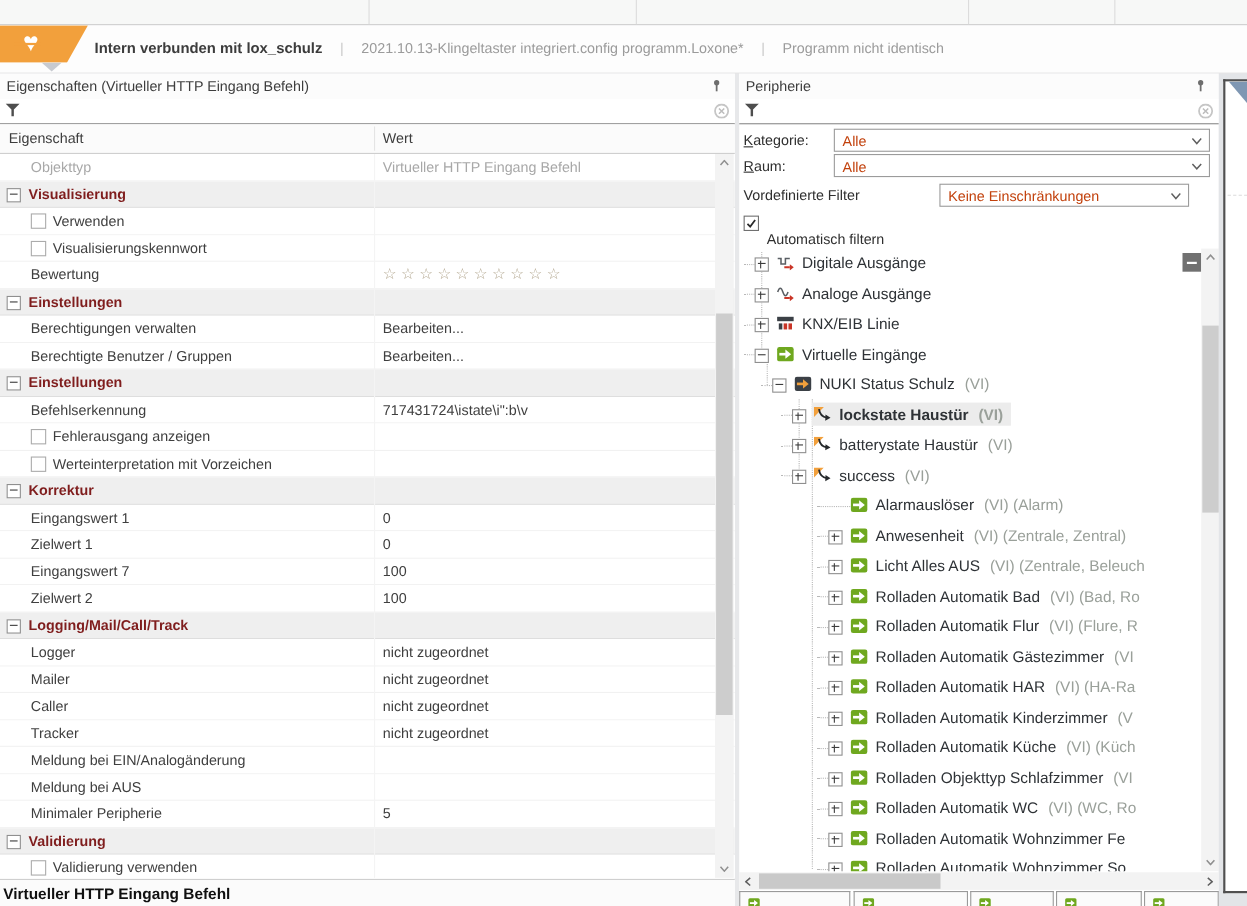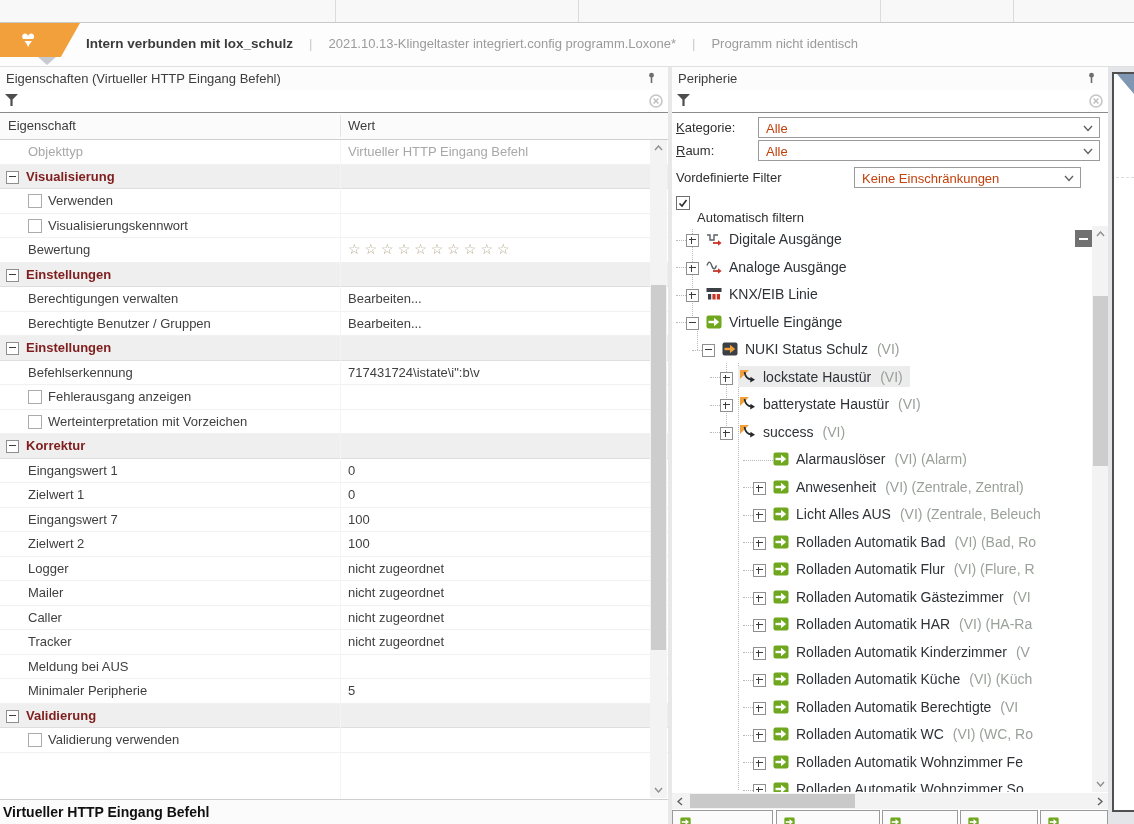--- a/index.html
+++ b/index.html
@@ -76,21 +76,21 @@
   .chklabel{position:absolute;left:25px;top:16px;font-size:13px;color:#2f2f2f}
 
   
   .tree{left:0;top:159px;width:420px;height:566px;overflow:hidden}
   .trow{position:relative;height:27.5px;font-size:14px;white-space:nowrap}
   .trow .ebox{top:8px}
   .tcontent{position:absolute;top:2.5px;display:inline-flex;align-items:center;height:21px;padding:0 7px 0 2px;gap:7px}
   .tcontent.sel{background:#ececec}
   .tname{color:#2e3236}
   .tsuffix{color:#9aa09a;margin-left:2px}
-  .tbold .tname,.tbold .tsuffix{font-weight:normal}
+  .tbold .tname,.tbold .tsuffix{font-weight:bold}
   .vline{position:absolute;width:0;border-left:1px dotted #b8b8b8}
   .hdash{position:absolute;height:0;border-top:1px dotted #b8b8b8}
   .collapse-btn{left:403px;top:163px;width:17px;height:17px;background:#717171;display:flex;align-items:center;justify-content:center}
   .collapse-btn::before{content:"";width:9px;border-top:2px solid #fff}
   .tscroll{left:420px;top:159px;height:566px}
 
   
   .btab{position:absolute;top:743px;height:14px;background:#fbfbfb;border:1px solid #9a9a9a;border-bottom:none;box-sizing:border-box}
   .btab .ticon{position:absolute;left:7px;top:2px}
 
@@ -212,35 +212,43 @@
         <span class="pvalue">0</span>
       </div>
       <div class="prow">
         <span class="plabel">Eingangswert 7</span>
         <span class="pvalue">100</span>
       </div>
       <div class="prow">
         <span class="plabel">Zielwert 2</span>
         <span class="pvalue">100</span>
       </div>
+      <div class="prow pgroup">
+        <span class="ebox minus"></span>
+        <span class="glabel">Logging/Mail/Call/Track</span>
+      </div>
       <div class="prow">
         <span class="plabel">Logger</span>
         <span class="pvalue">nicht zugeordnet</span>
       </div>
       <div class="prow">
         <span class="plabel">Mailer</span>
         <span class="pvalue">nicht zugeordnet</span>
       </div>
       <div class="prow">
         <span class="plabel">Caller</span>
         <span class="pvalue">nicht zugeordnet</span>
       </div>
       <div class="prow">
         <span class="plabel">Tracker</span>
         <span class="pvalue">nicht zugeordnet</span>
+      </div>
+      <div class="prow">
+        <span class="plabel">Meldung bei EIN/Analogänderung</span>
+        <span class="pvalue"></span>
       </div>
       <div class="prow">
         <span class="plabel">Meldung bei AUS</span>
         <span class="pvalue"></span>
       </div>
       <div class="prow">
         <span class="plabel">Minimaler Peripherie</span>
         <span class="pvalue">5</span>
       </div>
       <div class="prow pgroup">
@@ -579,21 +587,21 @@
         <span class="hdash" style="left: 71px; top: 13.5px; width: 10px;"></span>
         <span class="ebox plus" style="left: 81px;"></span>
         <span class="tcontent" style="left: 99px;">
           <span style="display: flex;">
             <svg width="16" height="14" viewBox="0 0 16 14">
               <rect x="0.5" y="0.5" width="15" height="13" rx="2" fill="#6FA81F"></rect>
               <rect x="2.5" y="5.8" width="6" height="2.4" fill="#fff"></rect>
               <path d="M8 2.8L13.2 7 8 11.2z" fill="#fff"></path>
             </svg>
           </span>
-          <span class="tname">Rolladen Automatik Berechtigte</span>
+          <span class="tname">Rolladen Objekttyp Schlafzimmer</span>
           <span class="tsuffix">(VI</span>
         </span>
       </div>
       <div class="trow">
         <span class="hdash" style="left: 71px; top: 13.5px; width: 10px;"></span>
         <span class="ebox plus" style="left: 81px;"></span>
         <span class="tcontent" style="left: 99px;">
           <span style="display: flex;">
             <svg width="16" height="14" viewBox="0 0 16 14">
               <rect x="0.5" y="0.5" width="15" height="13" rx="2" fill="#6FA81F"></rect>

